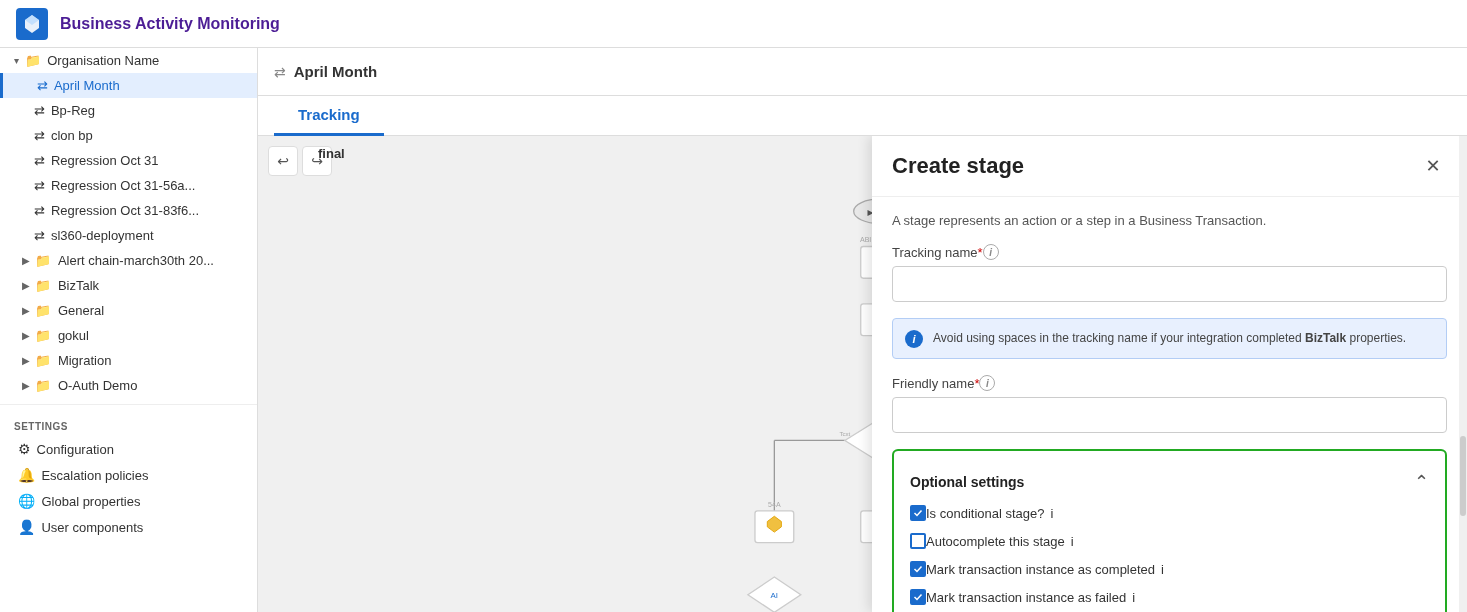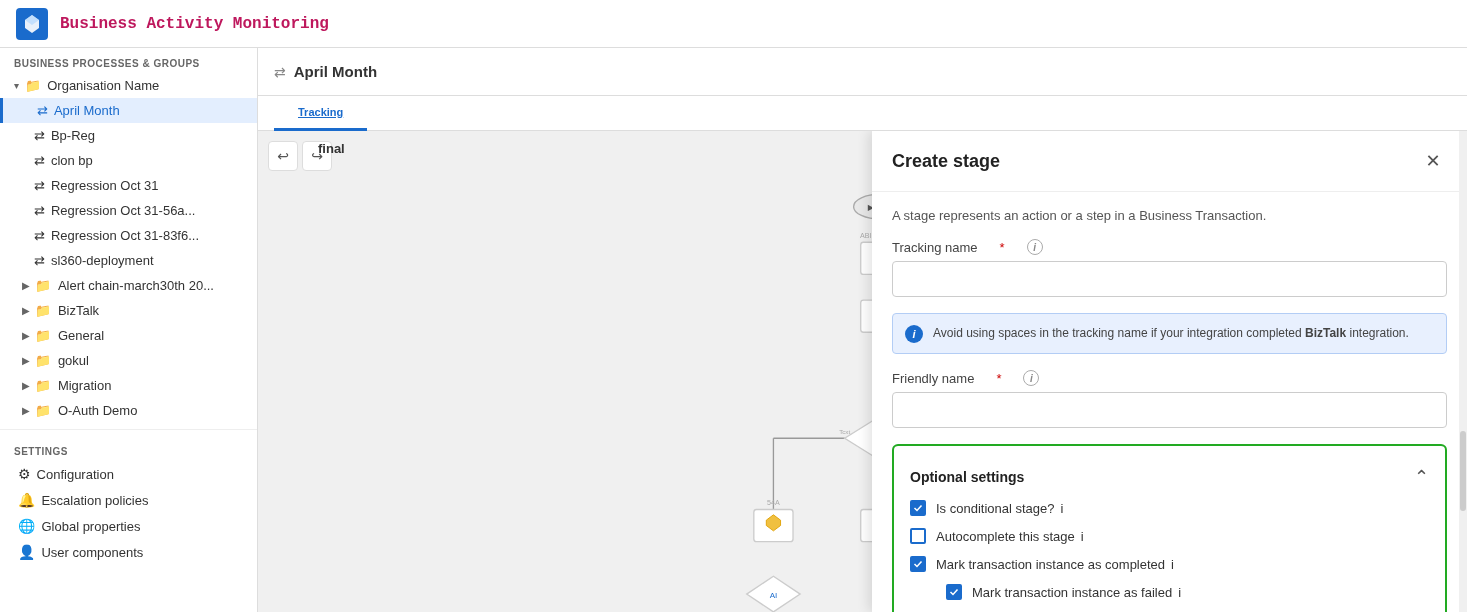--- a/index.html
+++ b/index.html
@@ -9,21 +9,21 @@
     .header {
       display: flex; align-items: center; height: 48px;
       background: #fff; border-bottom: 1px solid #ddd; padding: 0 16px; gap: 12px;
       flex-shrink: 0;
     }
     .header-logo {
       width: 32px; height: 32px; background: #1a6bcc; border-radius: 4px;
       display: flex; align-items: center; justify-content: center;
     }
     .header-logo svg { width: 22px; height: 22px; }
-    .header-title { font-size: 16px; font-weight: 600; color: #be185d; font-family: Liberation Mono, monospace; }
+    .header-title { font-size: 16px; font-weight: 600; color: #4c1d95; }
 
     
     .main-layout { display: flex; flex: 1; overflow: hidden; }
 
     
     .sidebar {
       width: 258px; background: #fff; border-right: 1px solid #ddd;
       display: flex; flex-direction: column; overflow: hidden; flex-shrink: 0;
     }
     .sidebar-section-title {
@@ -50,22 +50,22 @@
     }
     .content-header-icon { color: #888; font-size: 14px; }
     .content-header-title { font-size: 15px; font-weight: 600; color: #333; }
 
     
     .tabs-bar {
       display: flex; background: #fff; border-bottom: 1px solid #ddd;
       padding: 0 16px; flex-shrink: 0;
     }
     .tab {
-      padding: 10px 24px; font-size: 11px; color: #555; cursor: pointer;
-      border-bottom: 3px solid transparent; margin-bottom: -1px; text-decoration: underline;
+      padding: 10px 24px; font-size: 15px; color: #555; cursor: pointer;
+      border-bottom: 3px solid transparent; margin-bottom: -1px;
     }
     .tab.active { color: #1a6bcc; border-bottom-color: #1a6bcc; font-weight: 600; }
 
     
     .diagram-area {
       flex: 1; background: #f0f0f0; overflow: hidden; position: relative;
     }
     .diagram-toolbar {
       position: absolute; top: 10px; left: 10px; display: flex; gap: 4px;
     }
@@ -85,33 +85,33 @@
     .panel-overlay {
       position: absolute; top: 0; right: 0; bottom: 0; width: 595px;
       background: #fff; box-shadow: -3px 0 12px rgba(0,0,0,0.12);
       display: flex; flex-direction: column; overflow: hidden; z-index: 10;
     }
 
     .panel-header {
       display: flex; align-items: center; justify-content: space-between;
       padding: 16px 20px; border-bottom: 1px solid #eee; flex-shrink: 0;
     }
-    .panel-title { font-size: 18px; font-weight: 600; color: #222; }
+    .panel-title { font-size: 22px; font-weight: 600; color: #222; }
     .panel-close {
       width: 28px; height: 28px; border: none; background: transparent;
       font-size: 18px; color: #555; cursor: pointer; display: flex; align-items: center; justify-content: center;
     }
 
     .panel-body { flex: 1; overflow-y: auto; padding: 16px 20px; }
 
     .panel-subtitle { font-size: 13px; color: #555; margin-bottom: 16px; }
 
     .form-group { margin-bottom: 16px; }
     .form-label {
-      font-size: 13px; color: #444; margin-bottom: 6px; display: flex; align-items: center; gap: 22px;
+      font-size: 13px; color: #444; margin-bottom: 6px; display: flex; align-items: center; gap: 0;
     }
     .form-label .required { color: #c00; }
     .form-label .info-icon {
       width: 16px; height: 16px; border-radius: 50%; border: 1px solid #aaa;
       display: inline-flex; align-items: center; justify-content: center;
       font-size: 10px; color: #888; cursor: pointer; font-style: italic; font-weight: bold;
     }
     .form-input {
       width: 100%; height: 36px; border: 1px solid #ccc; border-radius: 4px;
       padding: 0 10px; font-size: 13px; color: #333; outline: none;
@@ -134,23 +134,23 @@
     .optional-box {
       border: 2px solid #22aa22; border-radius: 6px; padding: 20px 16px; margin-bottom: 16px; text-align: right;
     }
     .optional-header {
       display: flex; align-items: center; justify-content: space-between; margin-bottom: 12px;
     }
     .optional-title { font-size: 14px; font-weight: 600; color: #222; }
     .optional-toggle { font-size: 18px; color: #555; cursor: pointer; }
 
     .checkbox-row {
-      display: flex; align-items: center; gap: 10px; margin-bottom: 12px;
-    }
-    .checkbox-row:last-child { margin-bottom: 0; margin-left: 36px; }
+      display: flex; align-items: center; margin-bottom: 12px;
+    }
+    .checkbox-row:last-child { margin-bottom: 0; }
     .checkbox {
       width: 16px; height: 16px; border: 2px solid #1a6bcc; border-radius: 2px;
       display: flex; align-items: center; justify-content: center;
       background: #1a6bcc; flex-shrink: 0; cursor: pointer;
     }
     .checkbox.unchecked { background: #fff; }
     .checkbox svg { width: 10px; height: 10px; }
     .checkbox-label {
       font-size: 13px; color: #333; display: flex; align-items: center; gap: 6px;
     }
@@ -174,21 +174,20 @@
       <path d="M11 2L4 7v8l7 5 7-5V7z" fill="#fff" opacity="0.9"></path>
       <path d="M11 2L4 7l7 5 7-5z" fill="#aad4ff" opacity="0.6"></path>
     </svg>
   </div>
   <span class="header-title">Business Activity Monitoring</span>
 </div>
 
 <div class="main-layout">
 
   <div class="sidebar">
-    <div class="sidebar-section-title">BUSINESS PROCESSES &amp; GROUPS</div>
     <div class="sidebar-tree">
 
       <div class="tree-item">
         <span class="chevron">▾</span>
         <span class="folder-icon">📁</span>
         <span>Organisation Name</span>
       </div>
 
       <div class="tree-item active">
         <span style="margin-left:20px">⇄</span>
@@ -352,21 +351,21 @@
               <span>Tracking name</span>
               <span class="required">*</span>
               <span class="info-icon">i</span>
             </div>
             <input class="form-input" type="text" value="" style="">
           </div>
 
           <div class="info-box">
             <div class="info-box-icon">i</div>
             <div class="info-box-text">
-              <span>Avoid using spaces in the tracking name if your integration completed </span><strong>BizTalk</strong><span> integration.</span>
+              <span>Avoid using spaces in the tracking name if your integration completed </span><strong>BizTalk</strong><span> properties.</span>
             </div>
           </div>
 
           <div class="form-group">
             <div class="form-label">
               <span>Friendly name</span>
               <span class="required">*</span>
               <span class="info-icon">i</span>
             </div>
             <input class="form-input" type="text" value="" style="">

